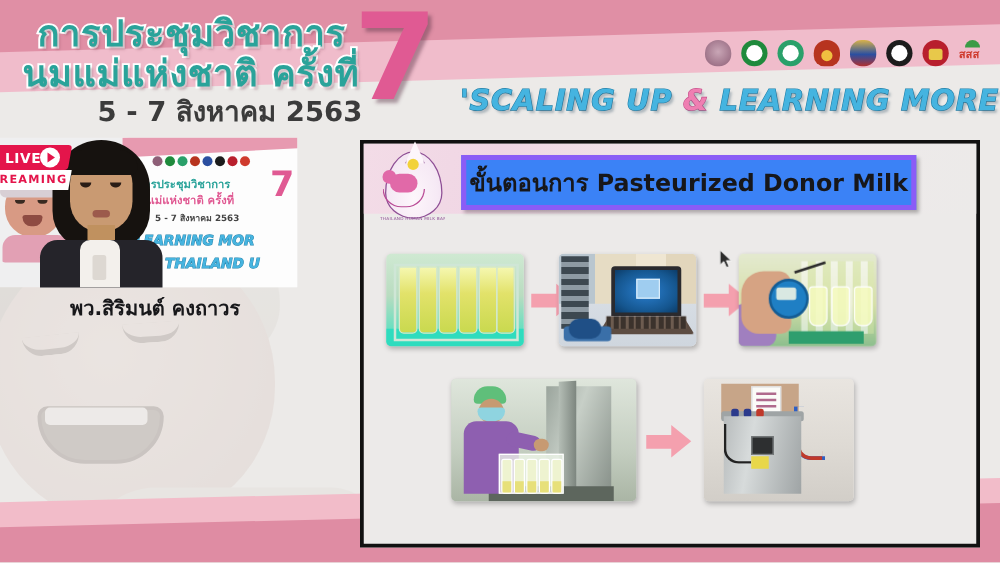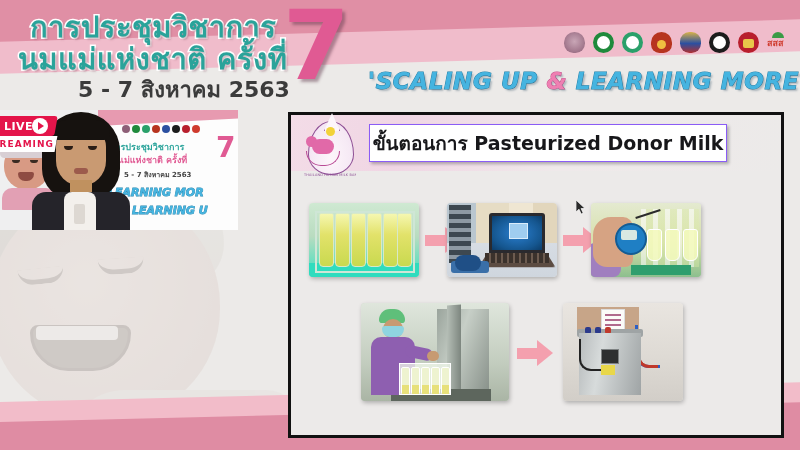--- a/index.html
+++ b/index.html
@@ -134,22 +134,22 @@
     transform:rotate(0deg);}
   .hmb-drop::before{content:"";position:absolute;left:50%;top:-9px;margin-left:-7px;width:14px;height:18px;
     background:#fdf6fb;border-left:1.6px solid #8e4f95;border-right:1.6px solid #8e4f95;
     border-radius:50% 50% 0 0;clip-path:polygon(50% 0,100% 100%,0 100%);}
   .hmb-yellow{position:absolute;left:26px;top:8px;width:9px;height:9px;border-radius:50%;background:#f2d23a;}
   .hmb-baby{position:absolute;left:12px;top:20px;width:22px;height:15px;border-radius:11px;background:#e169a8;}
   .hmb-head{position:absolute;left:6px;top:17px;width:11px;height:11px;border-radius:50%;background:#e169a8;}
   .hmb-arms{position:absolute;left:6px;top:32px;width:32px;height:14px;border:1.6px solid #b94a95;border-top:none;border-radius:0 0 16px 16px;}
   .hmb-cap{position:absolute;left:4px;top:54px;width:52px;height:8px;font-size:3.4px;color:#8e4f95;text-align:center;letter-spacing:.2px;overflow:hidden;white-space:nowrap;}
 
-  .title-banner{position:absolute;left:78px;top:9px;width:356px;height:36px;background:#ffffff;
-    border:1px solid #8b5cf6;box-shadow:2px 2px 3px rgba(0,0,0,.28);
+  .title-banner{position:absolute;left:78px;top:9px;width:356px;height:36px;background:#3b82f6;
+    border:4px solid #8b5cf6;box-shadow:2px 2px 3px rgba(0,0,0,.28);
     display:flex;align-items:center;justify-content:center;}
   .title-banner span{font-size:19px;font-weight:bold;color:#17171a;white-space:nowrap;}
 
   
   .ph{position:absolute;border-radius:4px;overflow:hidden;box-shadow:1px 2px 4px rgba(0,0,0,.25);}
   .arrow{position:absolute;width:36px;height:26px;}
   .arrow i{position:absolute;left:0;top:8px;width:22px;height:11px;background:#f4a0ae;}
   .arrow b{position:absolute;left:20px;top:0;width:0;height:0;border-left:16px solid #f4a0ae;
     border-top:13px solid transparent;border-bottom:13px solid transparent;}
 
@@ -302,21 +302,21 @@
         <div class="plogo" style="background:#2b4fa0"></div>
         <div class="plogo" style="background:#1c1c1c"></div>
         <div class="plogo" style="background:#b81f2d"></div>
         <div class="plogo" style="background:#cf3b2e"></div>
       </div>
       <div class="pt1">การประชุมวิชาการ</div>
       <div class="pt2">นมแม่แห่งชาติ ครั้งที่</div>
       <div class="p7">7</div>
       <div class="pdate">5 - 7 สิงหาคม 2563</div>
       <div class="ptag1">LEARNING MOR</div>
-      <div class="ptag2">LEARNING U</div>
+      <div class="ptag2">THAILAND U</div>
     </div>
 
     <div class="pv-child">
       <div class="c-face"></div>
         <div class="c-hat"></div>
       <div class="c-eye l"></div>
         <div class="c-eye r"></div>
       <div class="c-mouth"></div>
         <div class="c-body"></div>
     </div>
@@ -340,20 +340,21 @@
         </div>
       <div class="play">
           <i></i>
         </div>
       <div class="lb2">
           <span>STREAMING</span>
         </div>
     </div>
   </div>
 
+  <div class="speaker-name">พว.สิริมนต์  คงถาวร</div>
 
   <div class="panel">
     <div class="panel-sheen"></div>
 
     <div class="hmb-logo">
       <div class="hmb-drop"></div>
       <div class="hmb-yellow"></div>
       <div class="hmb-head"></div>
       <div class="hmb-baby"></div>
       <div class="hmb-arms"></div>

